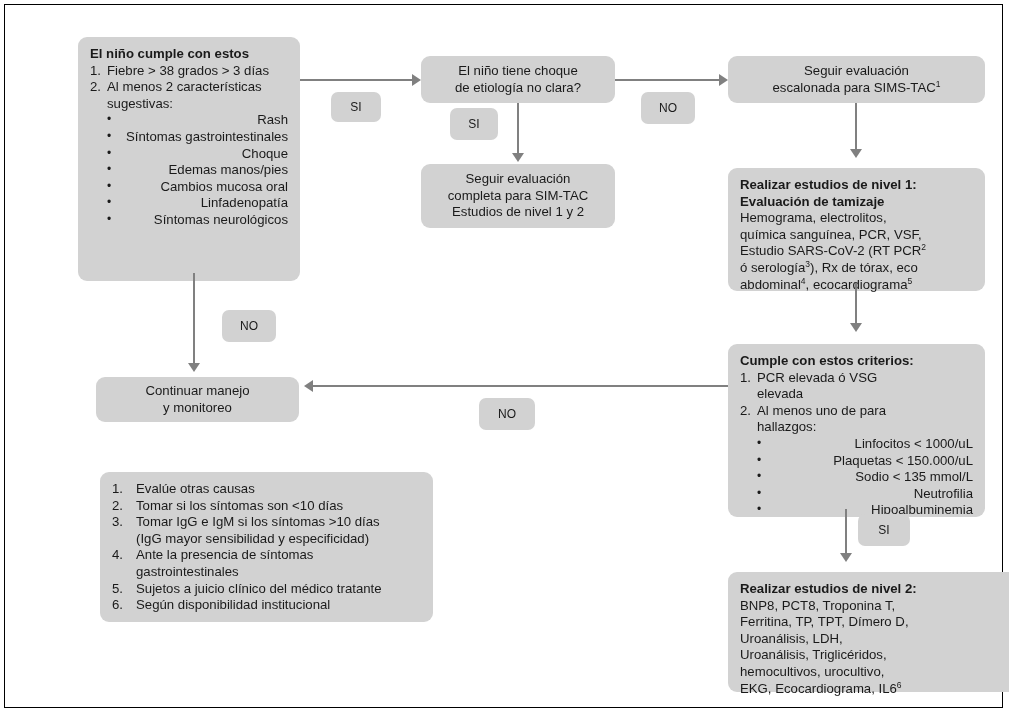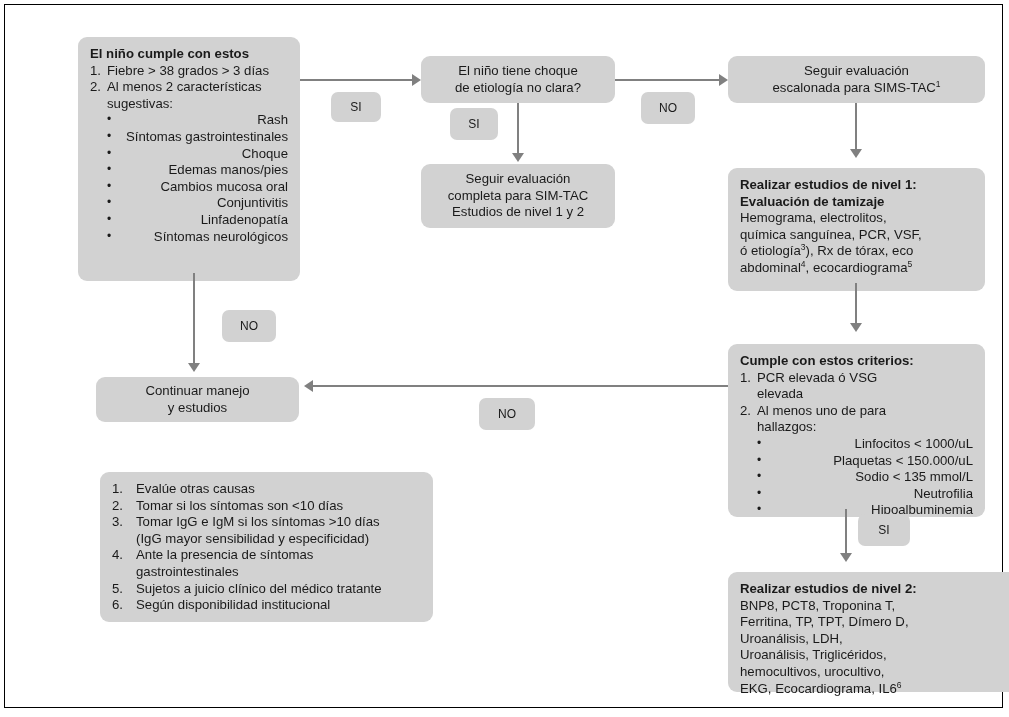--- a/index.html
+++ b/index.html
@@ -155,21 +155,20 @@
         <span>Al menos 2 características</span>
         <div>sugestivas:</div>
       </li>
     </ul>
     <ul class="bullets">
       <li>Rash</li>
       <li>Síntomas gastrointestinales</li>
       <li>Choque</li>
       <li>Edemas manos/pies</li>
       <li>Cambios mucosa oral</li>
-      <li>Conjuntivitis</li>
       <li>Linfadenopatía</li>
       <li>Síntomas neurológicos</li>
     </ul>
   </div>
 
   <div class="conn" style="left:300px; top:79px; width:112px; height:2px;"></div>
   <div class="arrow-head arrow-right" style="left:412px; top:74px;"></div>
   <div class="tag" style="left:331px; top:92px; width:50px; height:30px;">SI</div>
 
   <div class="conn" style="left:193px; top:273px; width:2px; height:92px;"></div>
@@ -210,21 +209,24 @@
 
   <div class="conn" style="left:855px; top:103px; width:2px; height:48px;"></div>
   <div class="arrow-head arrow-down" style="left:850px; top:149px;"></div>
 
   <div class="node node-pad" style="left:728px; top:160px; width:257px; height:123px;">
     <div class="title-line">Realizar estudios de nivel 1:</div>
     <div class="title-line">Evaluación de tamizaje</div>
     <div>Hemograma, electrolitos,</div>
     <div>química sanguínea, PCR, VSF,</div>
     <div>
-      <span>ó etiología</span><sup>3</sup><span>), Rx de tórax, eco</span>
+      <span>Estudio SARS-CoV-2 (RT PCR</span><sup>2</sup>
+    </div>
+    <div>
+      <span>ó serología</span><sup>3</sup><span>), Rx de tórax, eco</span>
     </div>
     <div>
       <span>abdominal</span><sup>4</sup><span>, ecocardiograma</span><sup>5</sup>
     </div>
   </div>
 
   <div class="conn" style="left:855px; top:283px; width:2px; height:42px;"></div>
   <div class="arrow-head arrow-down" style="left:850px; top:323px;"></div>
 
   <div class="node node-pad" style="left:728px; top:336px; width:257px; height:173px;">
@@ -266,21 +268,21 @@
     </div>
   </div>
 
   <div class="conn" style="left:313px; top:385px; width:415px; height:2px;"></div>
   <div class="arrow-head arrow-left" style="left:304px; top:380px;"></div>
   <div class="tag" style="left:479px; top:398px; width:56px; height:32px;">NO</div>
 
   <div class="node centered" style="left:96px; top:377px; width:203px; height:45px;">
     <div>
       <div>Continuar manejo</div>
-      <div>y estudios</div>
+      <div>y monitoreo</div>
     </div>
   </div>
 
   <div class="node node-pad" style="left:100px; top:464px; width:333px; height:150px;">
     <ul class="footnote-list">
       <li>
         <span class="num">1.</span>
         <span>Evalúe otras causas</span>
       </li>
       <li>

